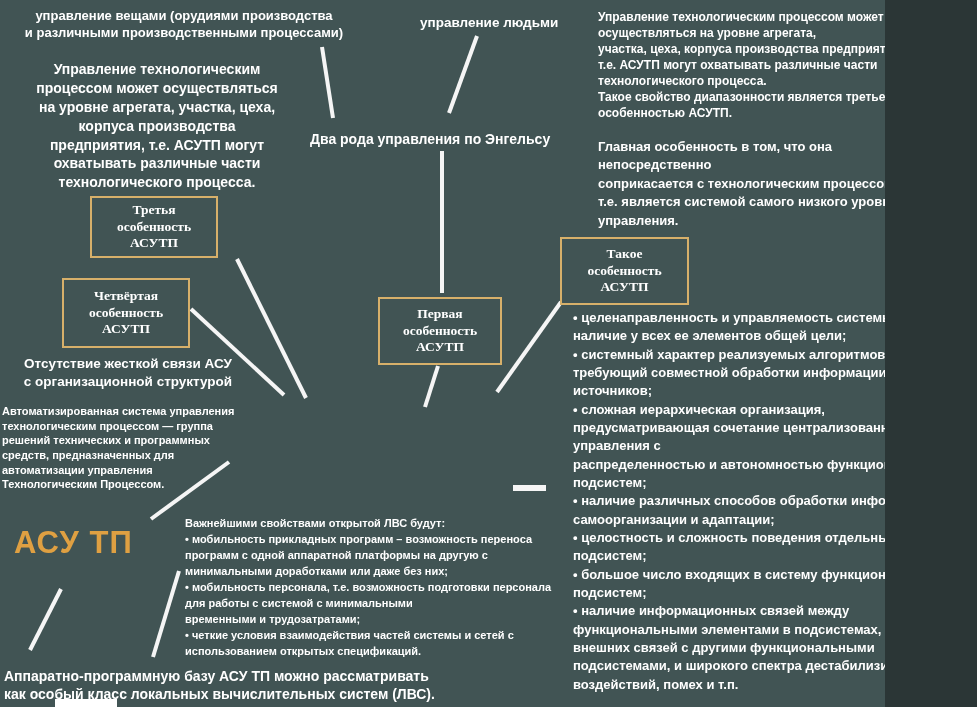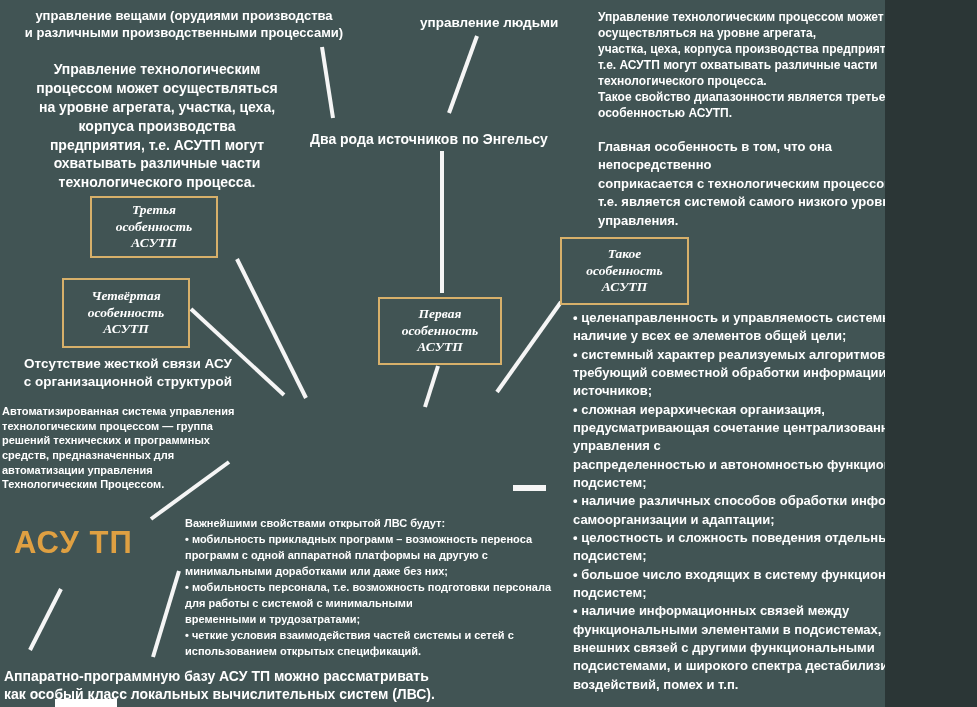--- a/index.html
+++ b/index.html
@@ -31,21 +31,21 @@
   .note-scope-tr{left:598px;top:10px;width:374px;font-size:12px;line-height:1.33;}
   .note-scope-left{left:16px;top:60px;width:282px;font-size:14px;line-height:1.35;}
   .label-engels{left:310px;top:131px;width:260px;font-size:14px;white-space:nowrap;}
   .note-mainfeat{left:598px;top:138px;width:376px;font-size:13px;line-height:1.42;}
 
   .fbox{
     border:2px solid var(--box-border);
     display:flex;align-items:center;justify-content:center;
     text-align:center;
     font-family:"Liberation Serif","DejaVu Serif",serif;
-    font-weight:bold;font-size:13.5px;line-height:1.22;font-style:italic;
+    font-weight:bold;font-size:13.5px;line-height:1.22;
   }
   .box-third{left:90px;top:196px;width:124px;height:58px;}
   .box-fourth{left:62px;top:278px;width:124px;height:66px;}
   .box-first{left:378px;top:297px;width:120px;height:64px;}
   .box-second{left:560px;top:237px;width:125px;height:64px;}
 
   .note-norigid{left:8px;top:355px;width:240px;font-size:13.5px;line-height:1.3;}
   .note-asudef{left:2px;top:404px;width:244px;font-size:11px;line-height:1.33;}
   .central-title{
     left:258px;top:416px;
@@ -96,21 +96,21 @@
 особенностью АСУТП.</div>
 
   <div class="abs note pre center note-scope-left">Управление технологическим
 процессом может осуществляться
 на уровне агрегата, участка, цеха,
 корпуса производства
 предприятия, т.е. АСУТП могут
 охватывать различные части
 технологического процесса.</div>
 
-  <div class="abs note label-engels">Два рода источников по Энгельсу</div>
+  <div class="abs note label-engels">Два рода управления по Энгельсу</div>
 
   <div class="abs note pre note-mainfeat">Главная особенность в том, что она
 непосредственно
  соприкасается с технологическим процессом,
 т.е. является системой самого низкого уровня
 управления.</div>
 
   <div class="abs fbox box-third">
     <span class="pre">Третья
 особенность

